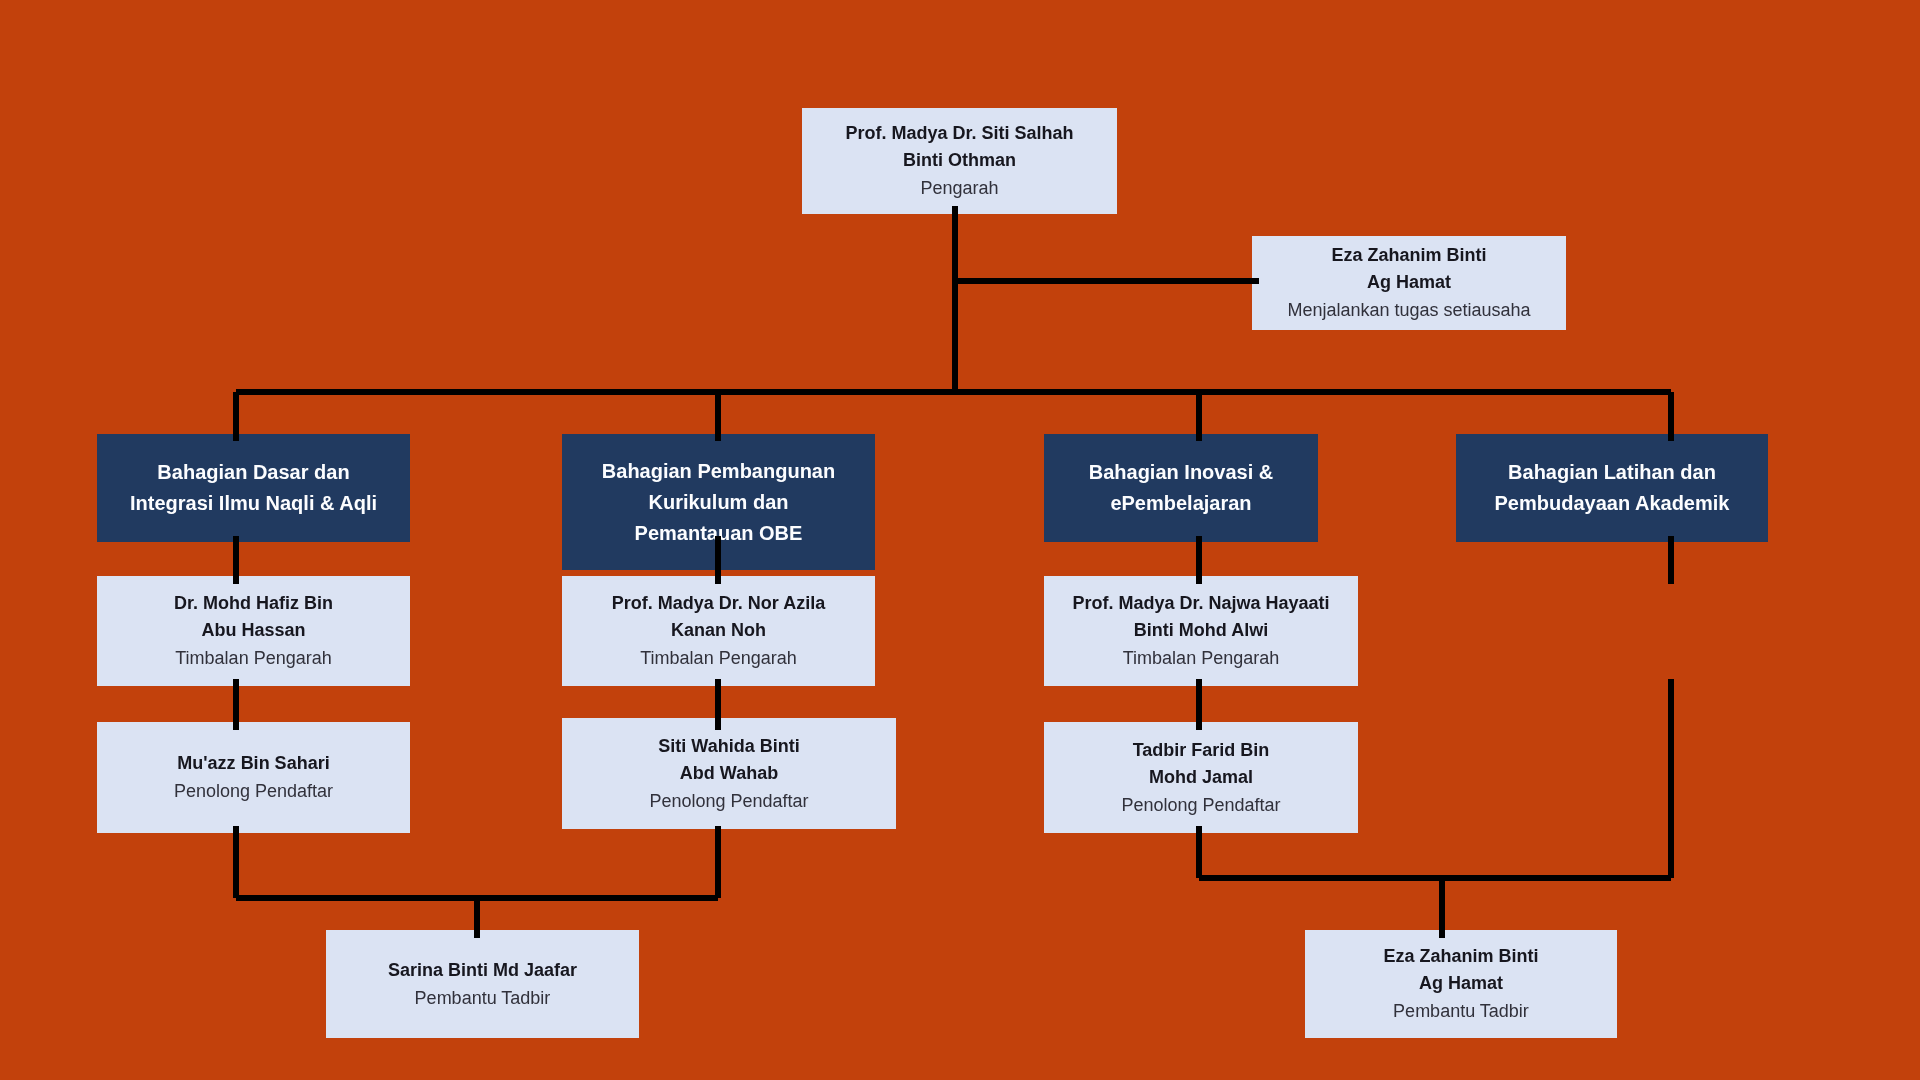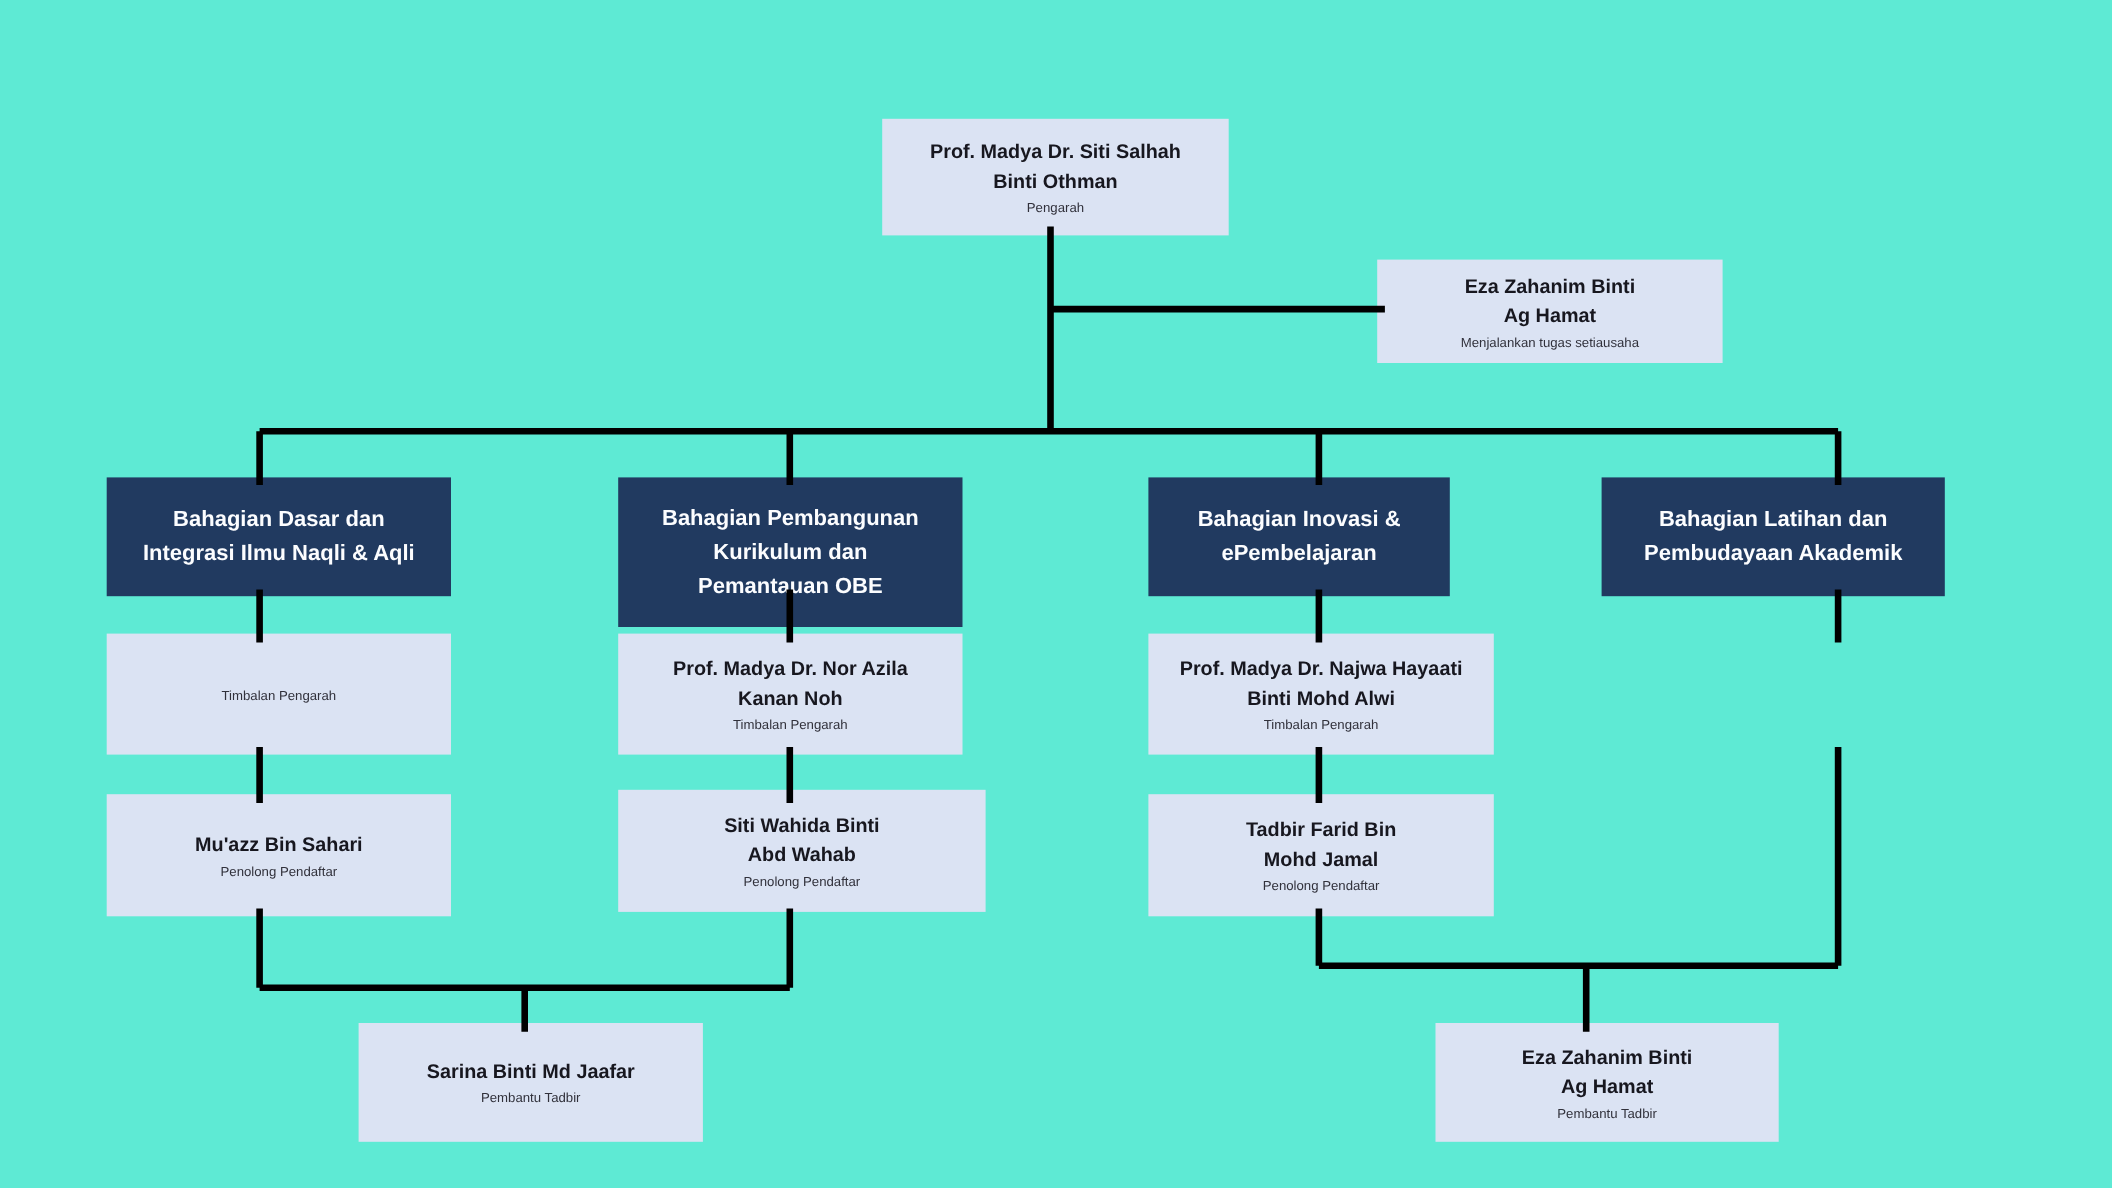--- a/index.html
+++ b/index.html
@@ -1,37 +1,37 @@
 <!DOCTYPE html>
 <html><head>
 <meta charset="utf-8">
 <style>
   html,body{margin:0;padding:0;background:#000;}
   #stage{
     position:relative;
     width:1920px;height:1080px;
-    background:#5eead4;
+    background:#c2410c;
     overflow:hidden;
     font-family:"Liberation Sans", sans-serif;
   }
   .box{
     position:absolute;
     display:flex;
     flex-direction:column;
     align-items:center;
     justify-content:center;
     text-align:center;
     z-index:1;
     box-sizing:border-box;
     padding:6px;
   }
   .box.light{background:#dbe3f3;}
   .box.dark{background:#213a60;}
   .name{font-weight:bold;font-size:18px;line-height:1.5;color:#17171f;}
-  .role{font-size:12px;line-height:1.4;color:#31313b;margin-top:2px;}
+  .role{font-size:18px;line-height:1.4;color:#31313b;margin-top:2px;}
   .hdr{font-weight:bold;font-size:20px;line-height:1.55;color:#fcfdff;}
   .connectors{
     position:absolute;left:0;top:0;z-index:2;pointer-events:none;
   }
   .connectors path{stroke:#000000;stroke-width:6;fill:none;}
 </style>
 </head>
 <body>
 
 <div id="stage">
@@ -75,20 +75,24 @@
   </div>
 
   <div class="box dark" style="left:1456px;top:434px;width:312px;height:108px">
     <div class="hdr">
       <div>Bahagian Latihan dan</div>
       <div>Pembudayaan Akademik</div>
     </div>
   </div>
 
   <div class="box light" style="left:97px;top:576px;width:313px;height:110px">
+    <div class="name">
+      <div>Dr. Mohd Hafiz Bin</div>
+      <div>Abu Hassan</div>
+    </div>
     <div class="role">Timbalan Pengarah</div>
   </div>
 
   <div class="box light" style="left:562px;top:576px;width:313px;height:110px">
     <div class="name">
       <div>Prof. Madya Dr. Nor Azila</div>
       <div>Kanan Noh</div>
     </div>
     <div class="role">Timbalan Pengarah</div>
   </div>

